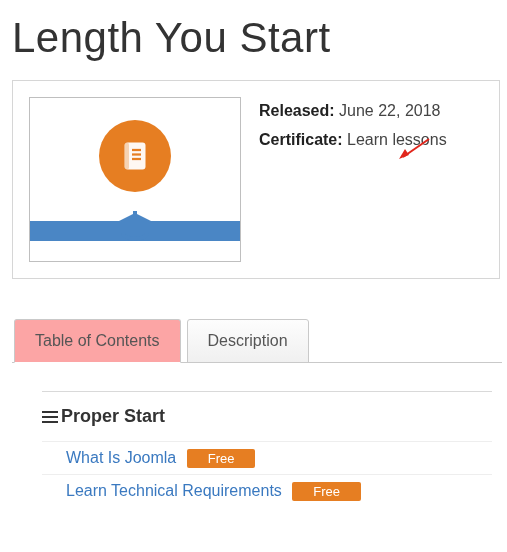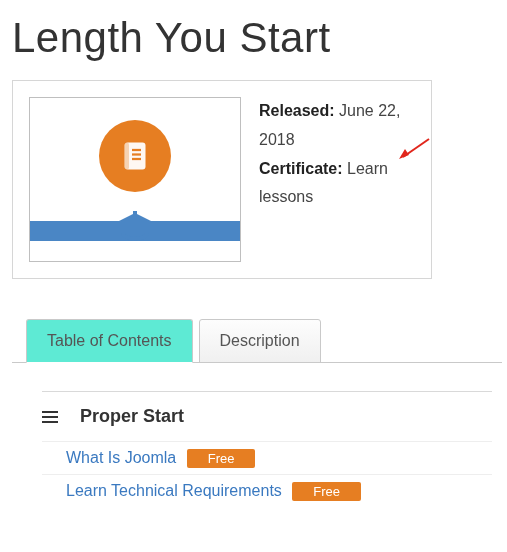--- a/index.html
+++ b/index.html
@@ -16,21 +16,21 @@
     color: #333;
     margin: 14px 0 18px 0;
     letter-spacing: 0.5px;
   }
   .card {
     border: 1px solid #d6d6d6;
     padding: 16px 12px 16px 16px;
     display: flex;
     gap: 18px;
     margin-bottom: 40px;
-    width: 420px;
+    width: 488px;
   }
   .thumb {
     width: 212px;
     height: 165px;
     border: 1px solid #bfbfbf;
     position: relative;
     background: #fff;
     flex-shrink: 0;
   }
   .book-circle {
@@ -83,44 +83,43 @@
     padding: 12px 20px;
     font-size: 16px;
     color: #555;
     background: linear-gradient(#fdfdfd,#f0f0f0);
     cursor: pointer;
     position: relative;
     border-radius: 3px 3px 0 0;
     margin-right: 6px;
   }
   .tab.active {
-    background: #5eead4;
+    background: #fca5a5;
     border-bottom: 1px solid #fff;
     z-index: 2;
-    margin-left: 12px;
   }
   .tab-content {
     border-top: 1px solid #c9c9c9;
     margin-top: -1px;
     padding: 28px 10px 10px 30px;
     position: relative;
     z-index: 1;
     width: 490px;
   }
   .section {
     border-top: 1px solid #d9d9d9;
     padding-top: 14px;
   }
   .section-title {
     font-weight: 700;
     font-size: 18px;
     color: #333;
     display: flex;
     align-items: center;
-    gap: 22px;
+    gap: 3px;
     margin-bottom: 14px;
   }
   .lesson-row {
     padding: 7px 0 7px 24px;
     font-size: 16px;
     border-top: 1px solid #eee;
   }
   .lesson-row:first-of-type { border-top: 1px solid #e5e5e5; }
   .lesson-link {
     color: #3a79c0;

